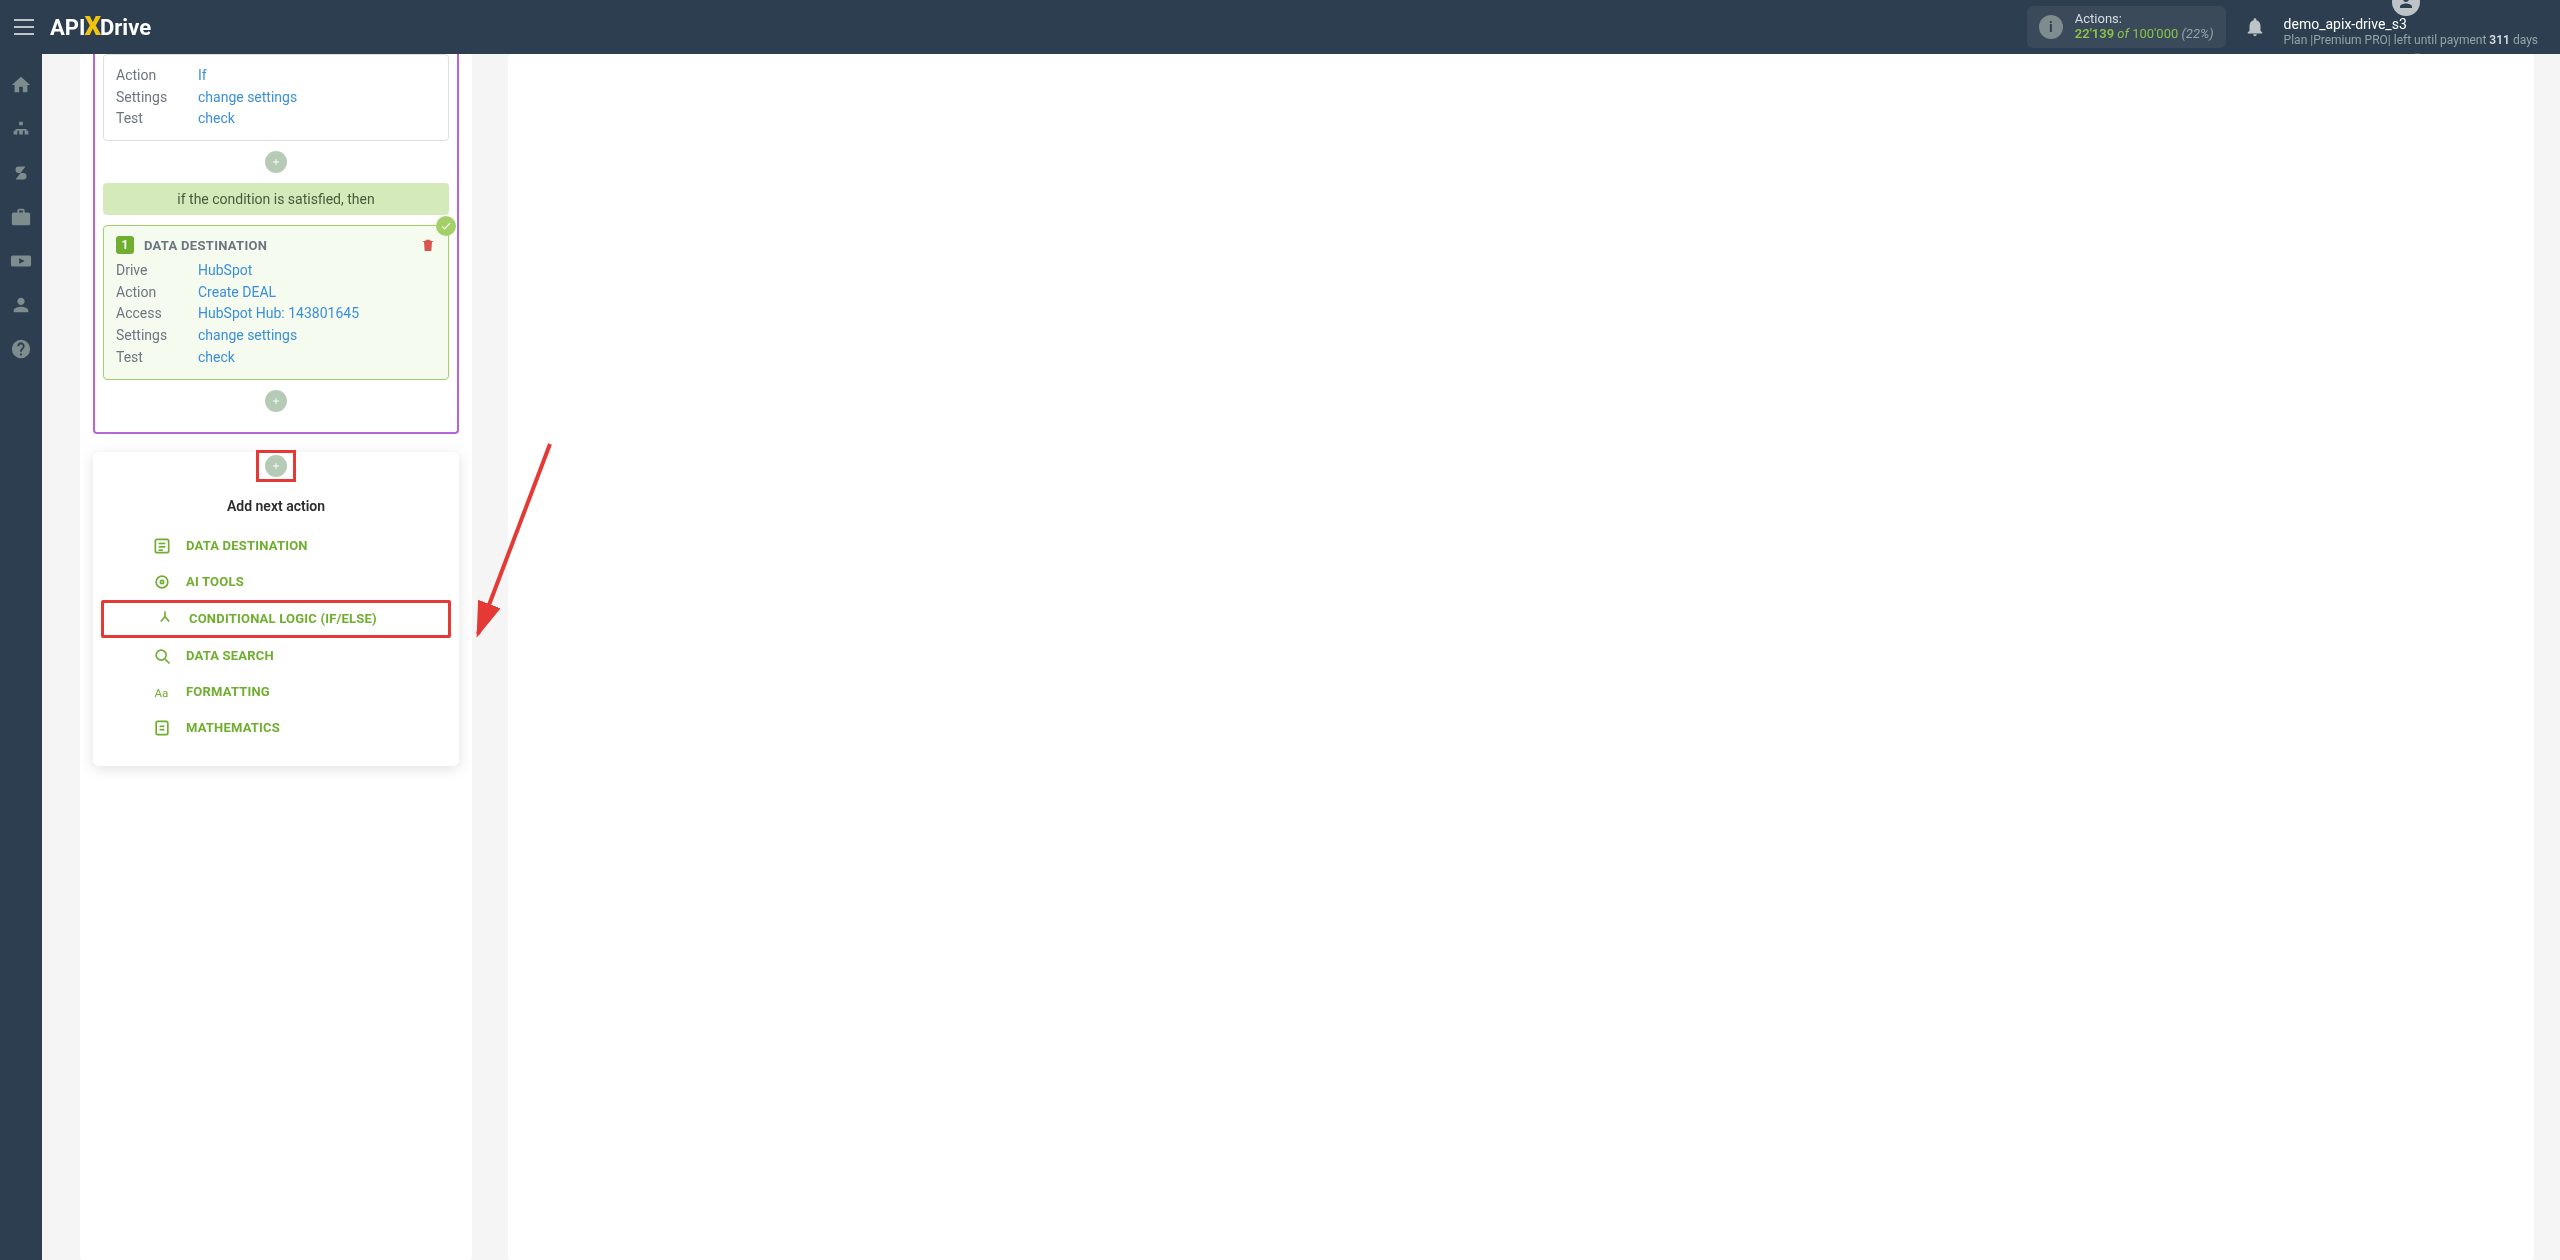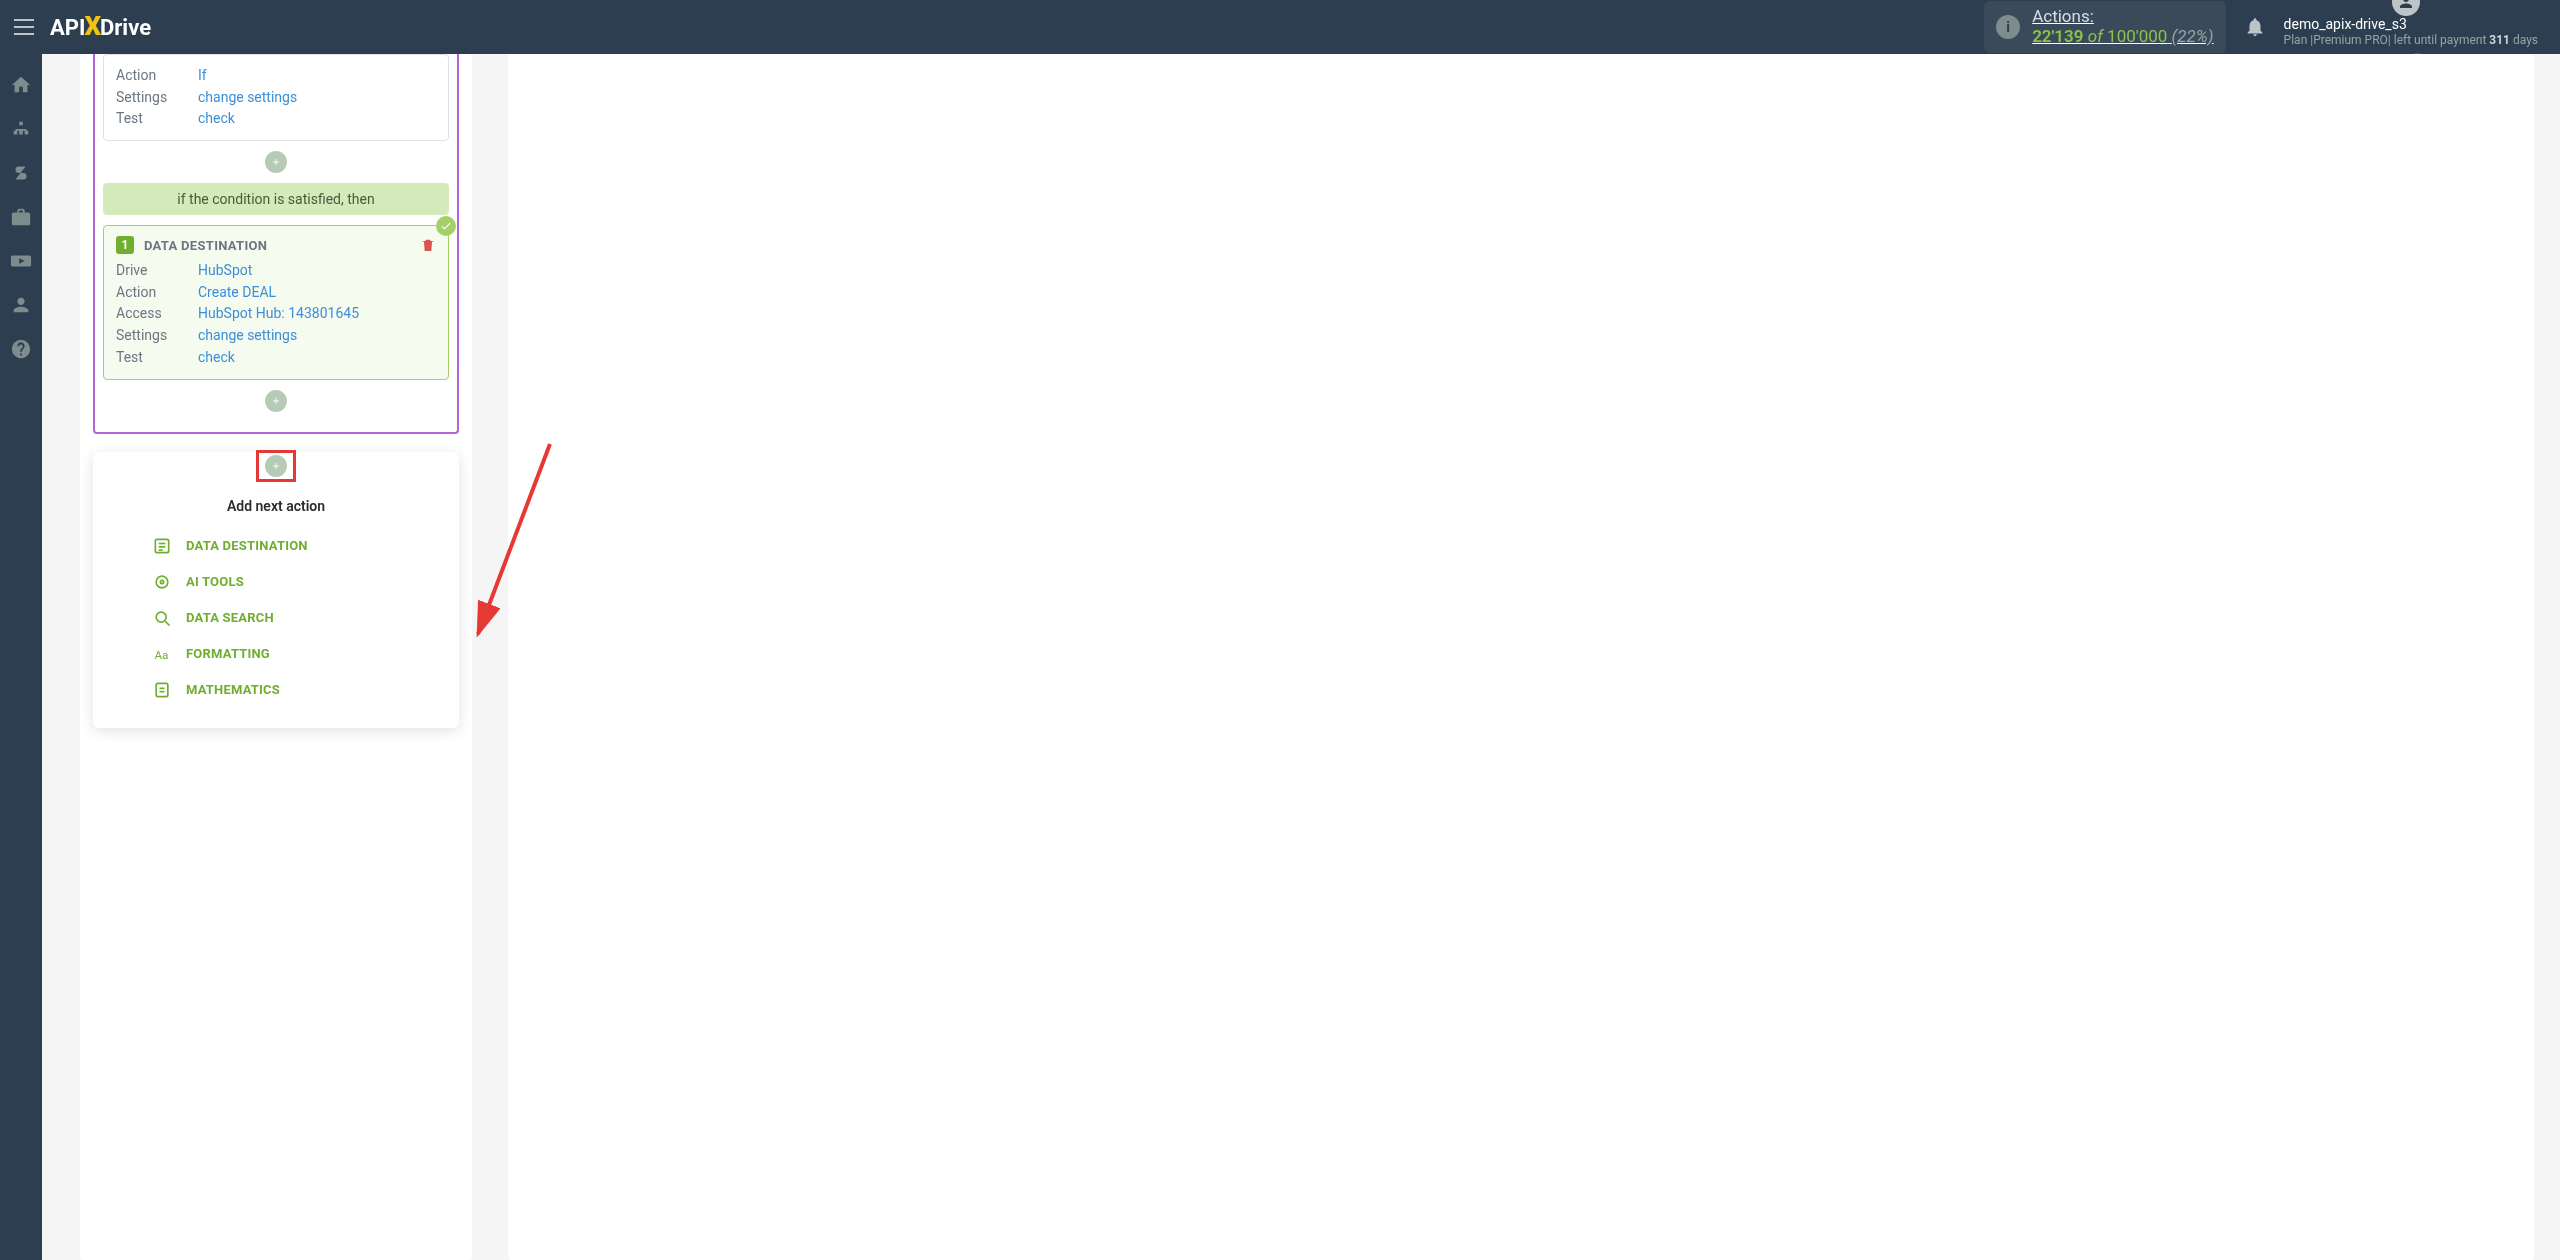--- a/index.html
+++ b/index.html
@@ -8,21 +8,21 @@
 .header { background: #2c3e50; height: 54px; display: flex; align-items: center; padding: 0 12px; color: #fff; }
 .menu-icon { width: 24px; height: 24px; margin-right: 14px; cursor: pointer; display:flex; flex-direction:column; justify-content:space-between; padding:4px 2px;}
 .menu-icon span { display:block; height:2px; background:#bdc3c7; }
 .logo { font-size: 22px; font-weight: 700; display: flex; align-items: center; }
 .logo-api { color: #fff; }
 .logo-x { color: #f1c40f; font-weight: 900; margin: 0 -1px; font-size: 26px; position: relative; top: -1px; }
 .logo-drive { color: #fff; }
 .header-spacer { flex: 1; }
 .actions-badge { background: #3a4a5a; border-radius: 6px; padding: 6px 12px; display: flex; align-items: center; gap: 12px; margin-right: 18px; }
 .actions-info-icon { width: 24px; height: 24px; background: #7f8c8d; border-radius: 50%; display: flex; align-items: center; justify-content: center; font-weight: 700; color: #2c3e50; font-size: 14px; }
-.actions-text { font-size: 17px; line-height: 1.15; text-decoration: underline; }
+.actions-text { font-size: 13px; line-height: 1.15; }
 .actions-line1 { color: #d5dde5; }
 .actions-count { color: #8bc34a; font-weight: 600; }
 .actions-of { color: #8bc34a; font-style: italic; }
 .actions-total { color: #8bc34a; }
 .actions-pct { color: #95a5a6; font-style: italic; }
 .bell { width: 22px; height: 22px; margin-right: 18px; cursor:pointer; }
 .bell svg { fill: #bdc3c7; }
 .avatar { width: 28px; height: 28px; background: #bdc3c7; border-radius: 50%; margin-right: 10px; display:flex; align-items:center; justify-content:center;}
 .avatar svg{width:18px;height:18px;fill:#2c3e50;}
 .user-block { display: flex; align-items: center; cursor:pointer; padding-right: 10px; flex-direction: column;}
@@ -249,20 +249,26 @@
               </svg></div>
           <div class="action-label">DATA DESTINATION</div>
         </div>
         <div class="action-item">
           <div class="action-icon"><svg viewBox="0 0 24 24">
                 <circle cx="12" cy="12" r="7"></circle>
                 <circle cx="12" cy="12" r="2"></circle>
               </svg></div>
           <div class="action-label">AI TOOLS</div>
         </div>
+        <div class="action-item highlight">
+          <div class="action-icon"><svg viewBox="0 0 24 24">
+                <path d="M12 3v6m0 0l-5 6m5-6l5 6"></path>
+              </svg></div>
+          <div class="action-label">CONDITIONAL LOGIC (IF/ELSE)</div>
+        </div>
         <div class="action-item">
           <div class="action-icon"><svg viewBox="0 0 24 24">
                 <circle cx="11" cy="11" r="6"></circle>
                 <line x1="16" y1="16" x2="21" y2="21"></line>
               </svg></div>
           <div class="action-label">DATA SEARCH</div>
         </div>
         <div class="action-item">
           <div class="action-icon"><svg viewBox="0 0 24 24">
                 <text x="3" y="18" font-size="14" fill="#6fae2f" stroke="none">Aa</text>

